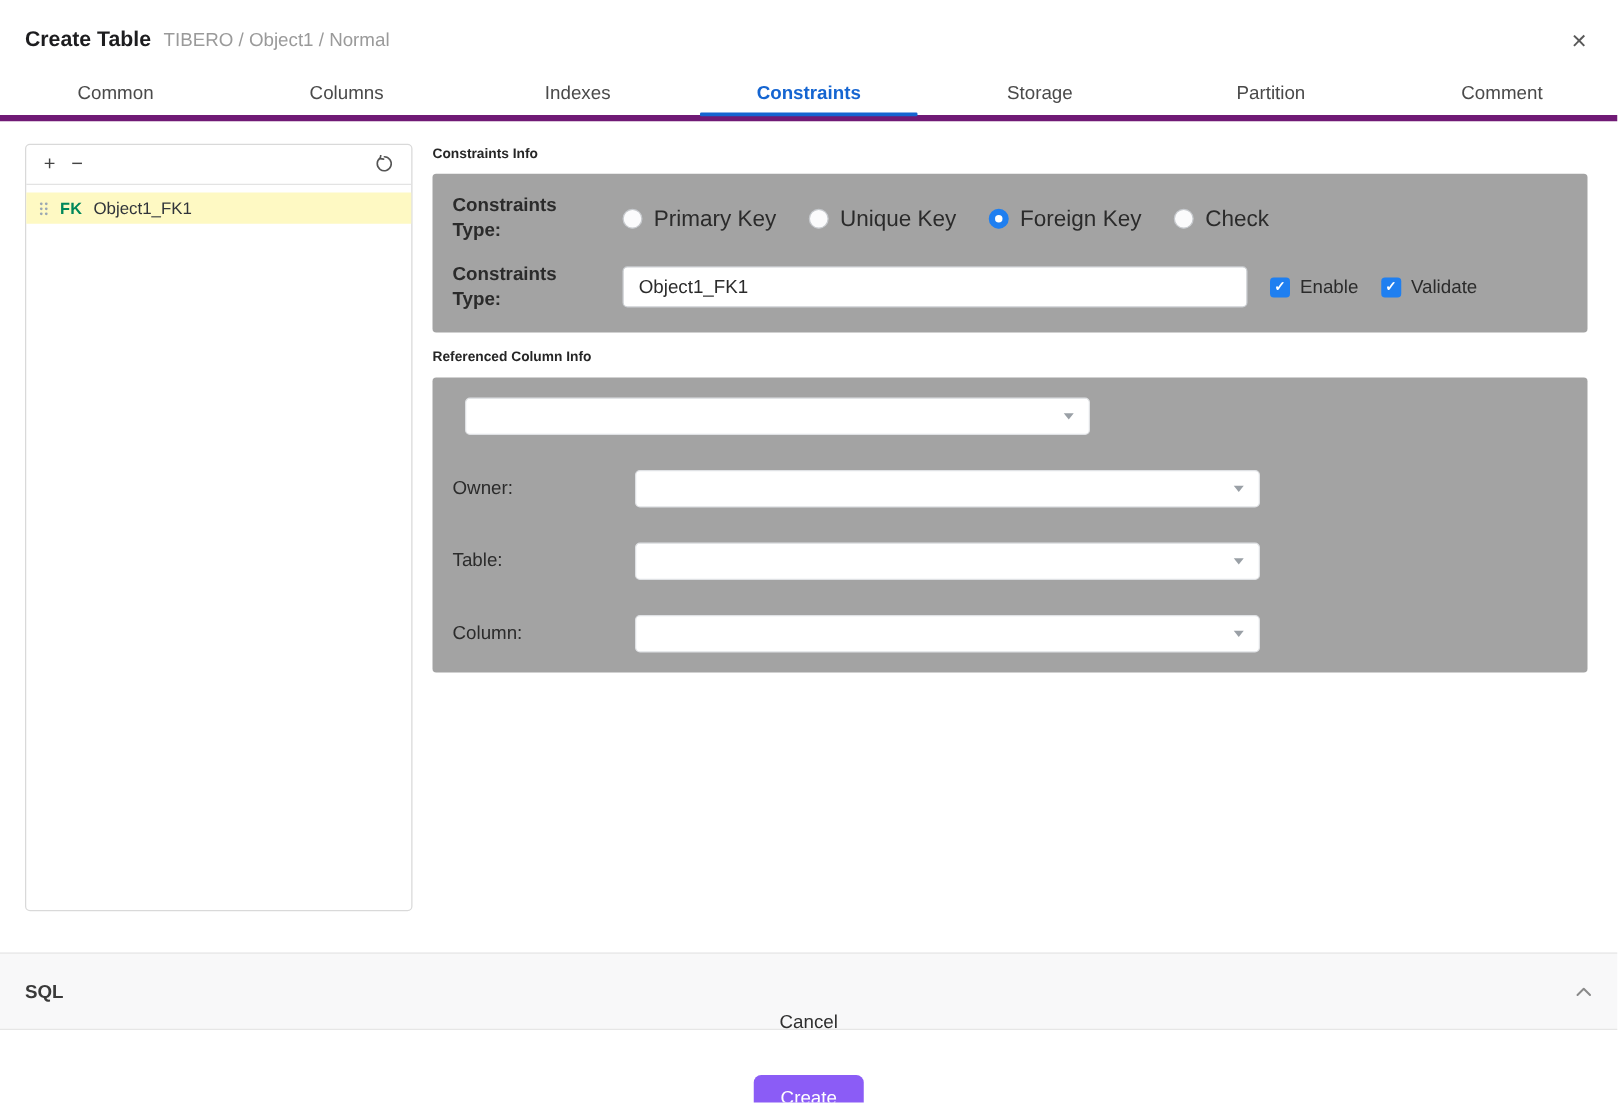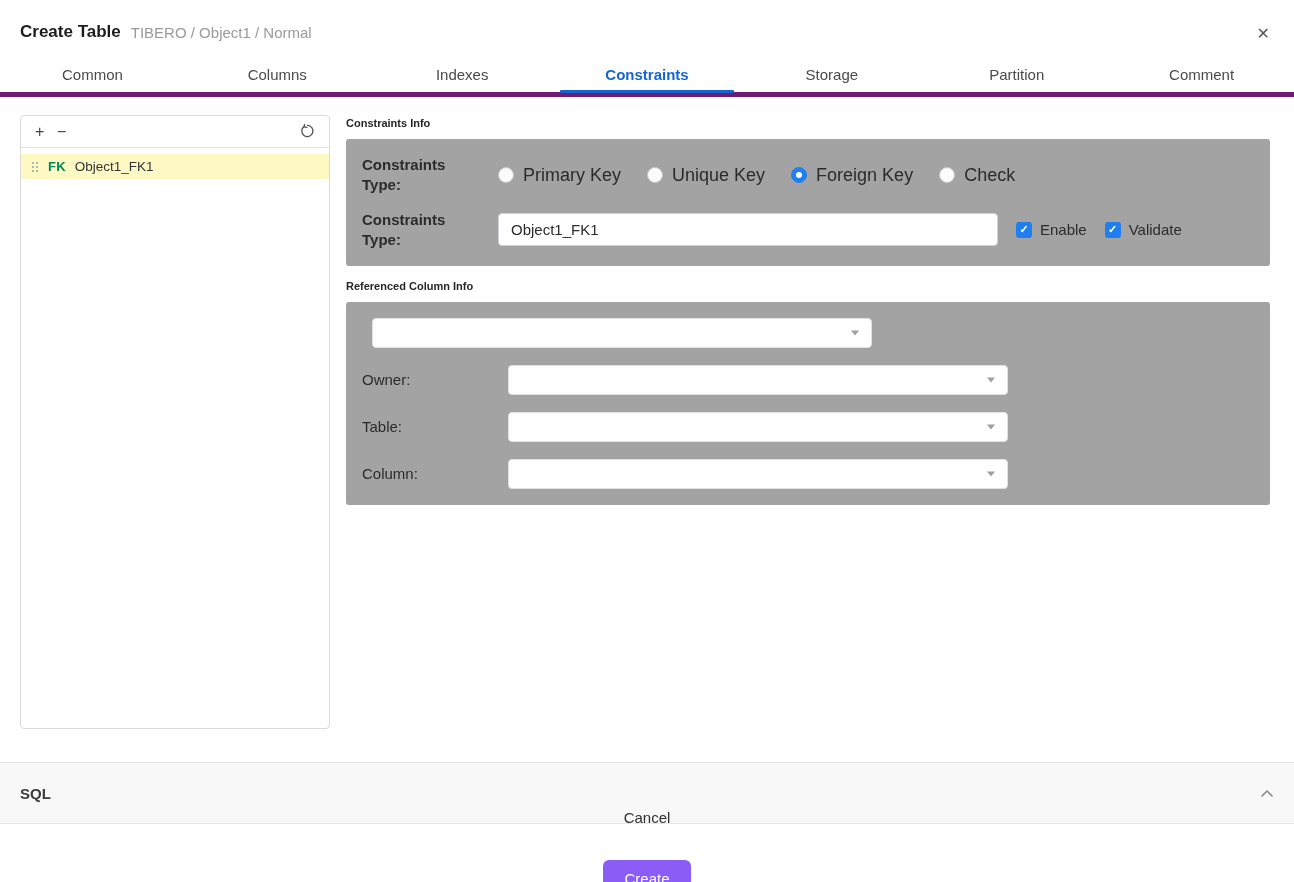--- a/index.html
+++ b/index.html
@@ -72,21 +72,21 @@
               display:flex; align-items:center; justify-content:center; font-size:11px;
               font-weight:700; flex:none; }
 
   
   .dropdown { width:500px; height:30px; background:#fff; border:1px solid #e0e2e5; border-radius:4px;
               position:relative; cursor:pointer; margin-left:10px; }
   .dropdown .caret { position:absolute; right:12px; top:50%; transform:translateY(-50%);
                      width:0; height:0; border-left:4px solid transparent; border-right:4px solid transparent;
                      border-top:5px solid #9aa0a6; }
   .ref-row { min-height:30px; }
-  .ref-row + .ref-row { margin-top:17px; }
+  .ref-row + .ref-row { margin-top:28px; }
 
   
   .sql-bar { height:62px; background:#f8f8f9; border-top:1px solid #e6e6e6; border-bottom:1px solid #e6e6e6;
              display:flex; align-items:center; padding:0 20px; cursor:pointer; }
   .sql-label { font-size:15px; font-weight:600; color:#3a3a3a; }
   .sql-chevron { margin-left:auto; color:#8a8a8a; display:flex; align-items:center; }
 
   
   .footer { height:73px; display:flex; align-items:center; justify-content:flex-end;
             padding:0 23px; gap:34px; background:#fff;flex-direction:column; }

